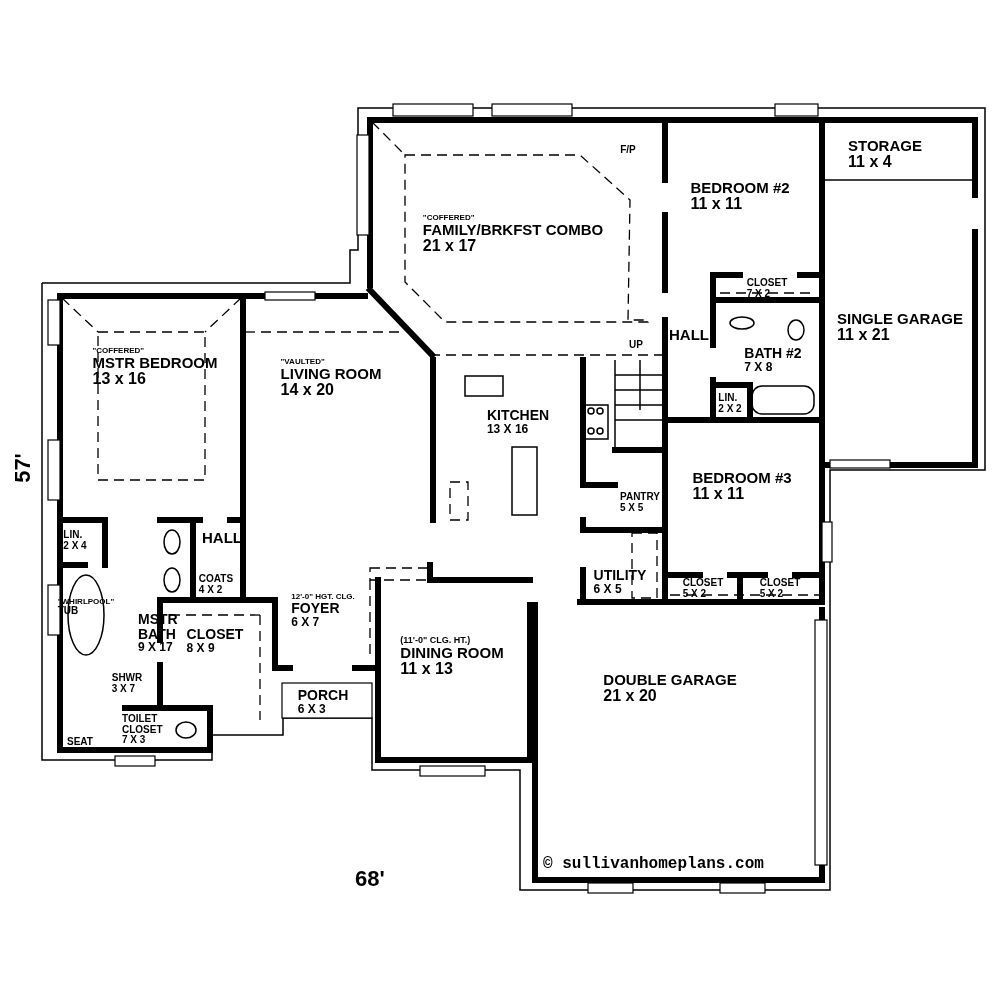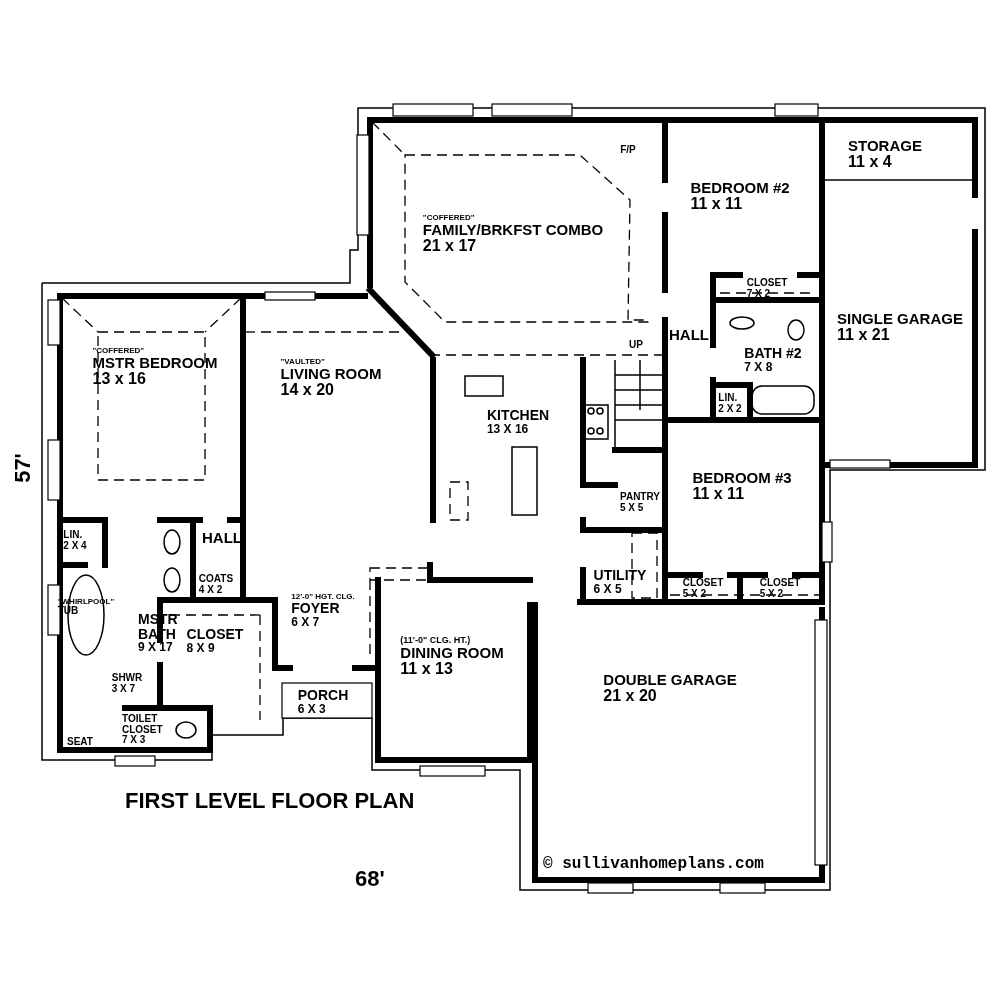--- a/index.html
+++ b/index.html
@@ -279,17 +279,16 @@
   <div class="lbl" style="left:452px;top:636px;">
     <span class="note" style="font-size:9px;">(11'-0" CLG. HT.)</span>
     <span class="name">DINING ROOM</span>
     <span class="dim">11 x 13</span>
   </div>
   <div class="lbl" style="left:670px;top:672px;">
     <span class="name">DOUBLE GARAGE</span>
     <span class="dim">21 x 20</span>
   </div>
 
-  <div id="plan-title">FIRST LEVEL FLOOR PLAN</div>
   <div id="dim-width">68'</div>
   <div id="dim-depth">57'</div>
   <div id="copyright">© sullivanhomeplans.com</div>
 </div>
 
 </body></html>

